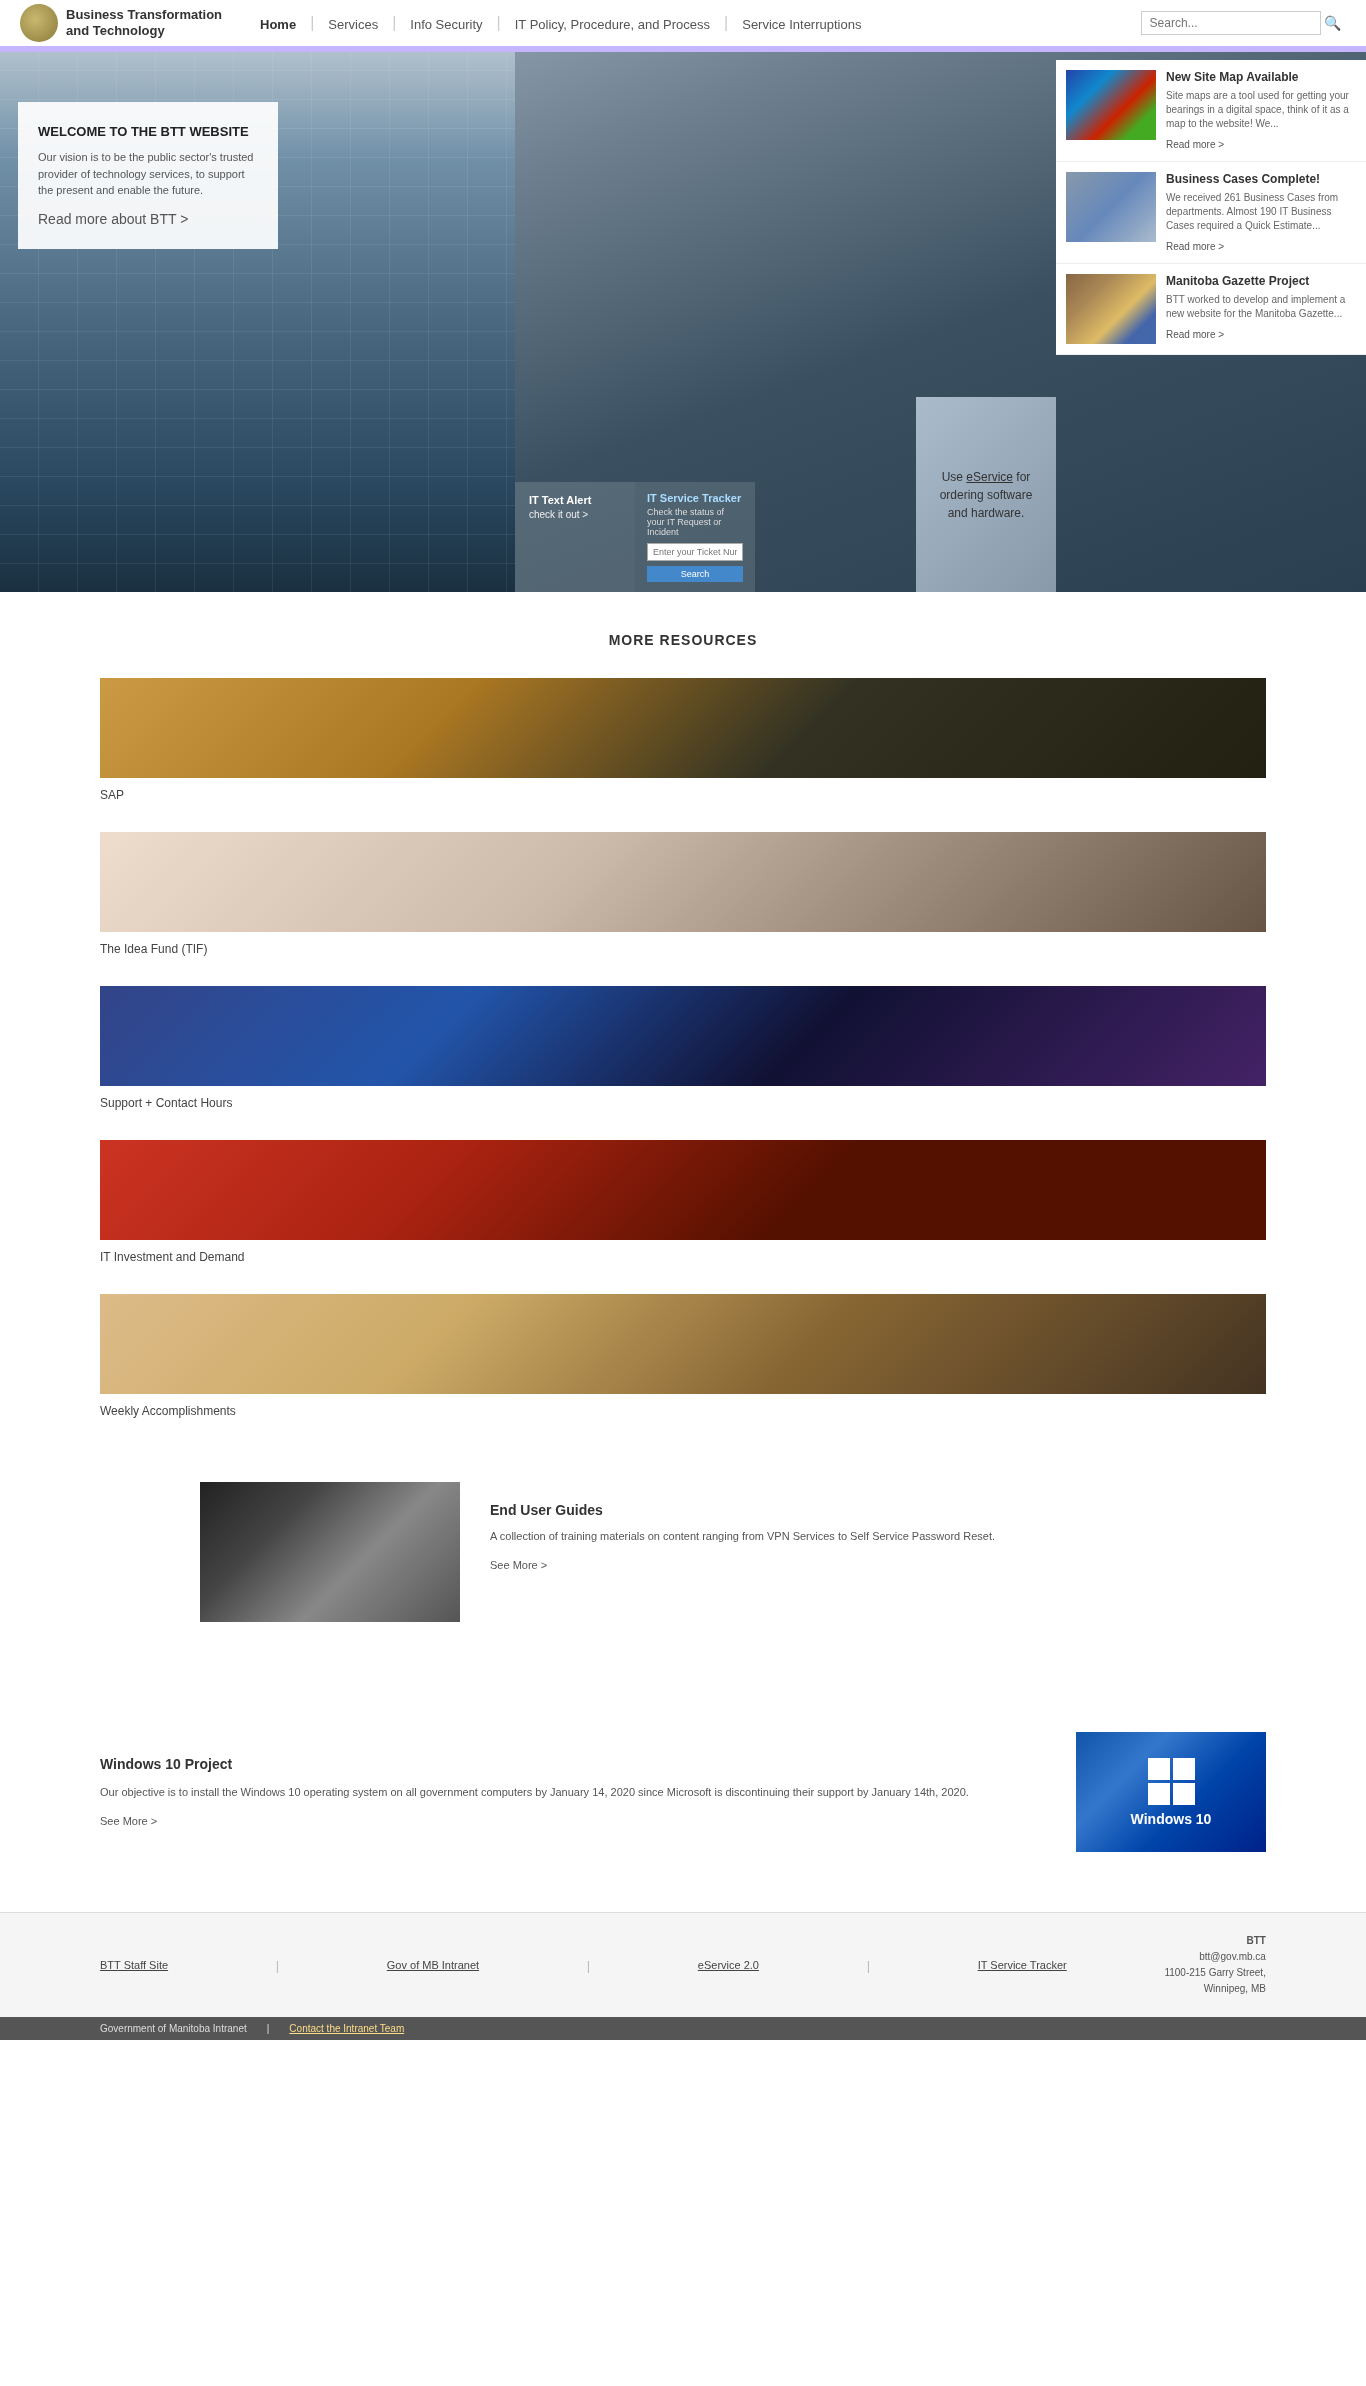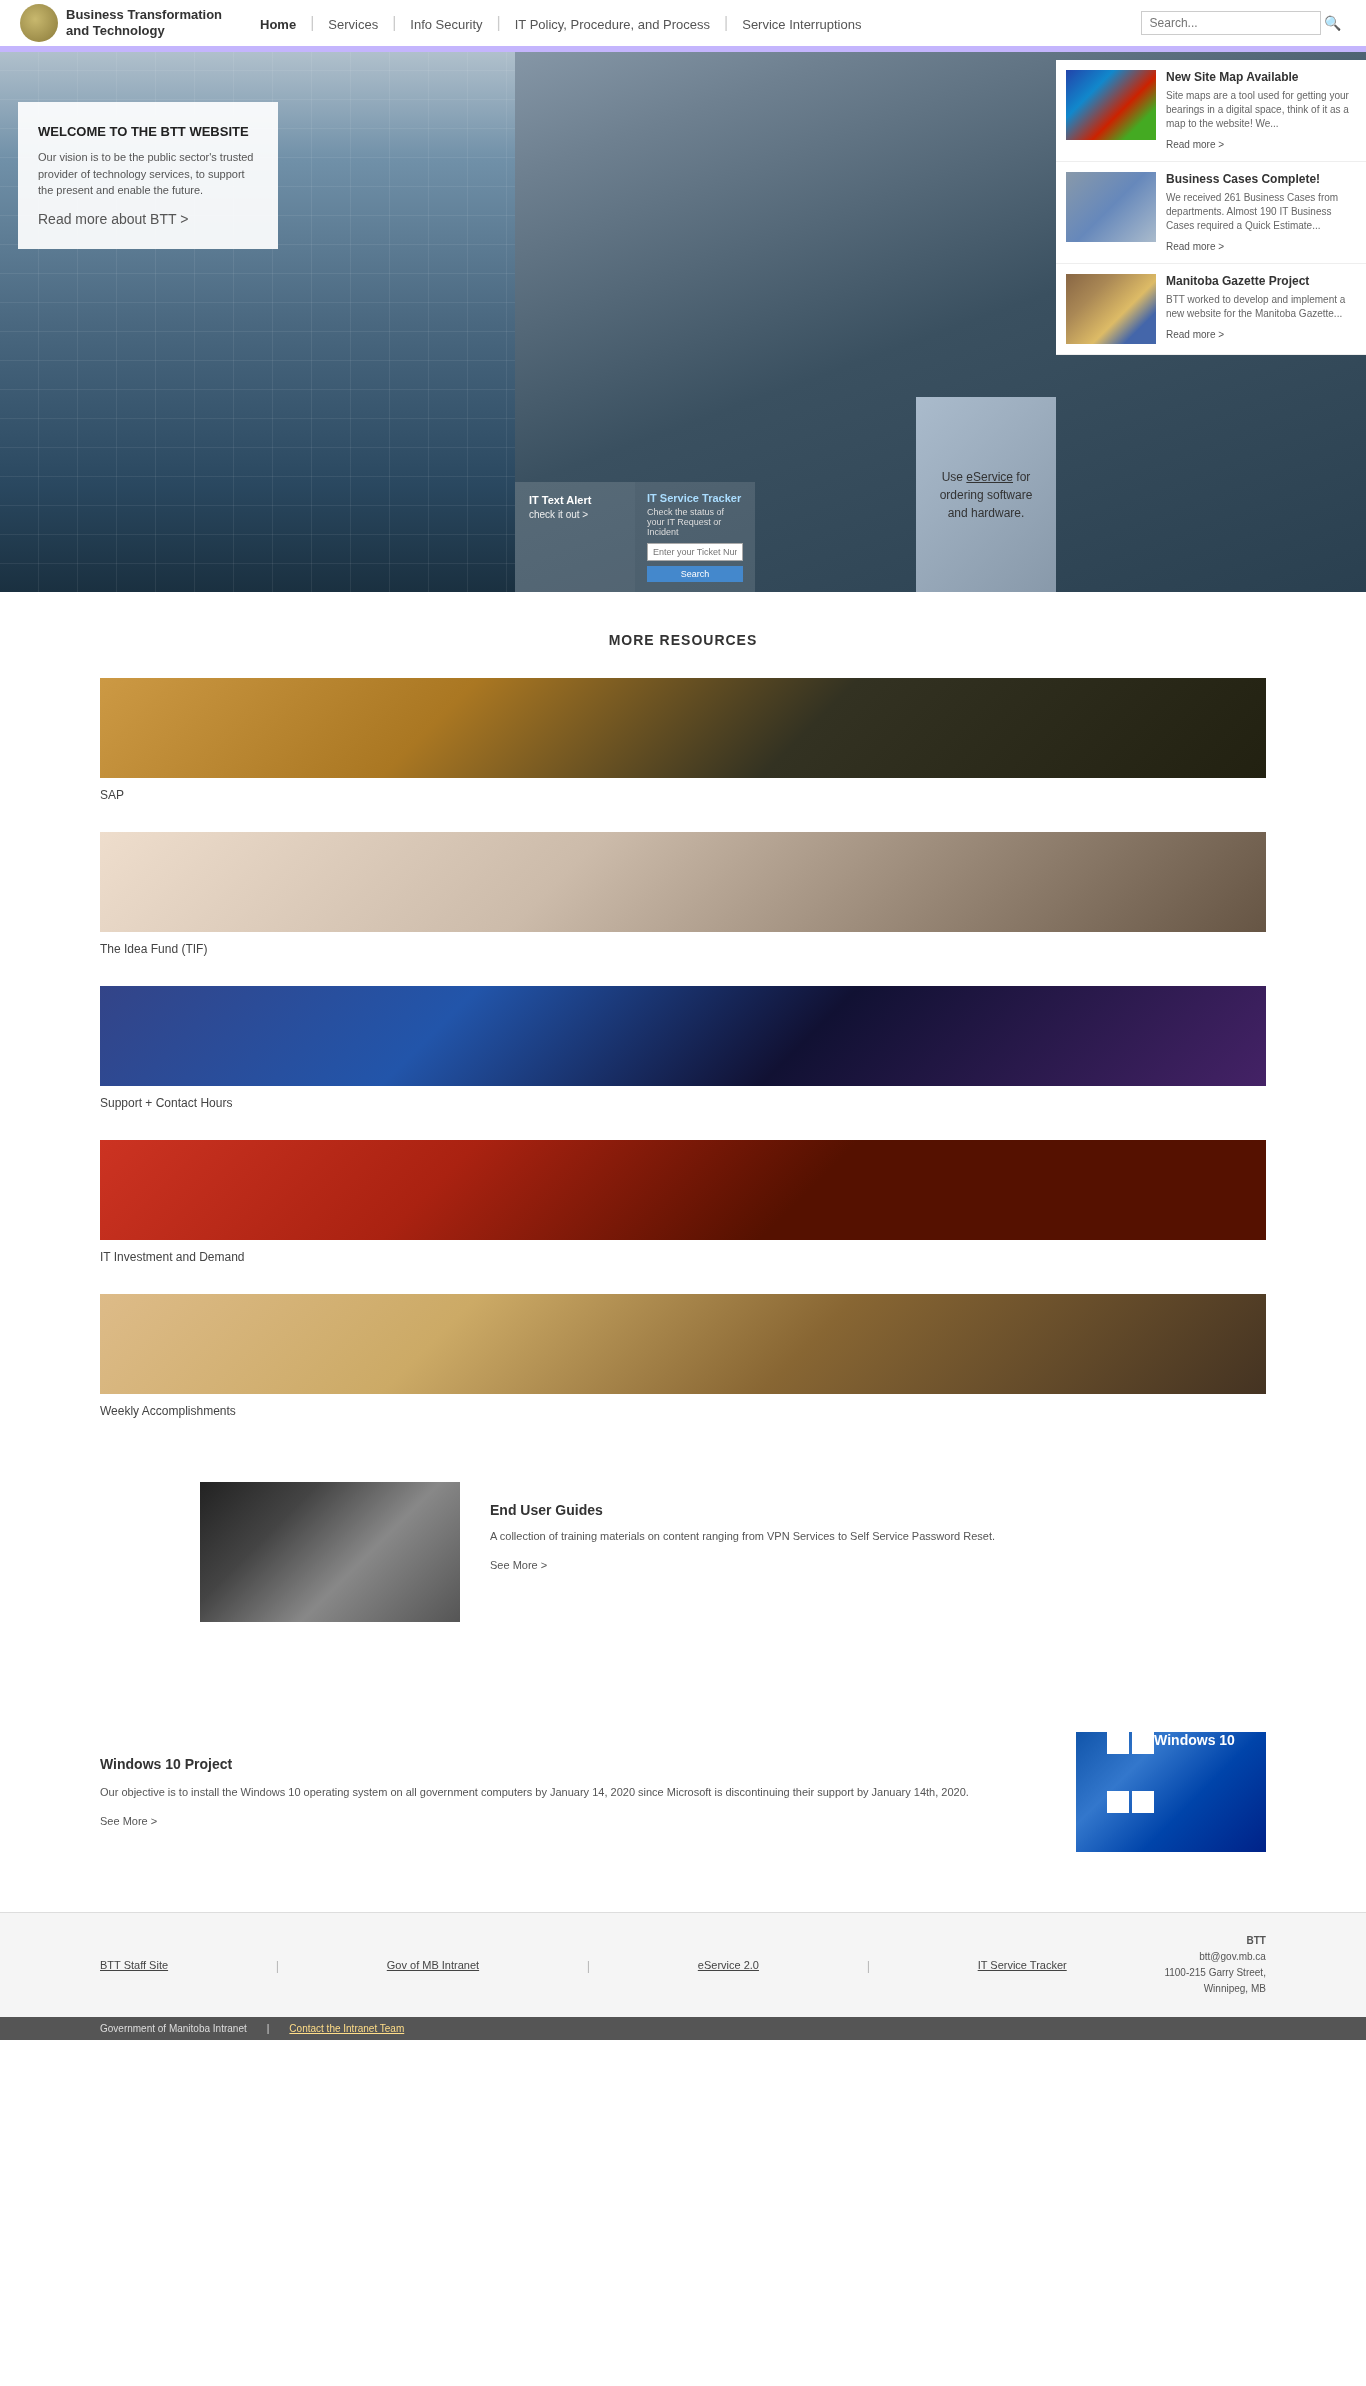--- a/index.html
+++ b/index.html
@@ -340,21 +340,23 @@
     .windows10-content a {
       font-size: 11px;
       color: #555;
     }
     .windows10-img {
       width: 190px;
       height: 120px;
       background: linear-gradient(135deg, #1155aa 0%, #3377cc 30%, #0044aa 60%, #002288 100%);
       position: relative;
       display: flex;
+      align-items: center;
       justify-content: center;
+      flex-direction: column;
     }
     .win10-logo {
       display: grid;
       grid-template-columns: 1fr 1fr;
       gap: 3px;
       margin-bottom: 6px;
     }
     .win10-logo span {
       width: 22px; height: 22px;
       background: #fff;

